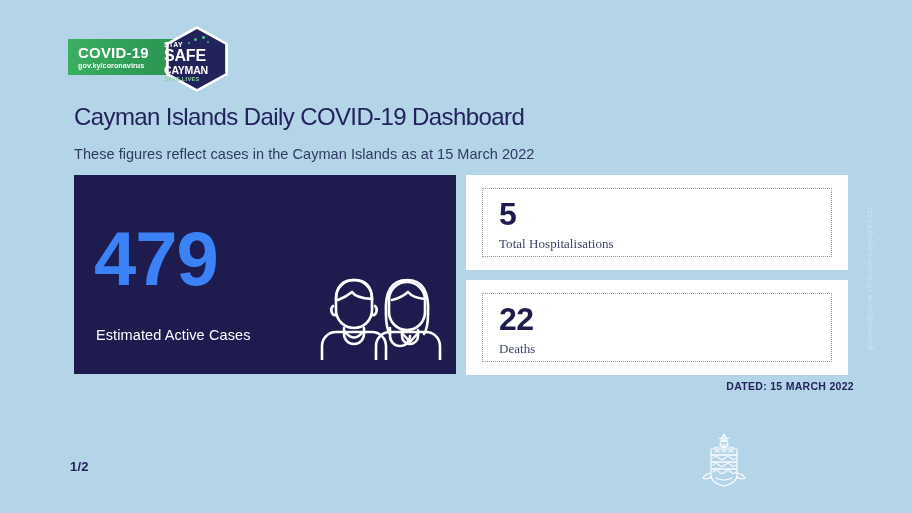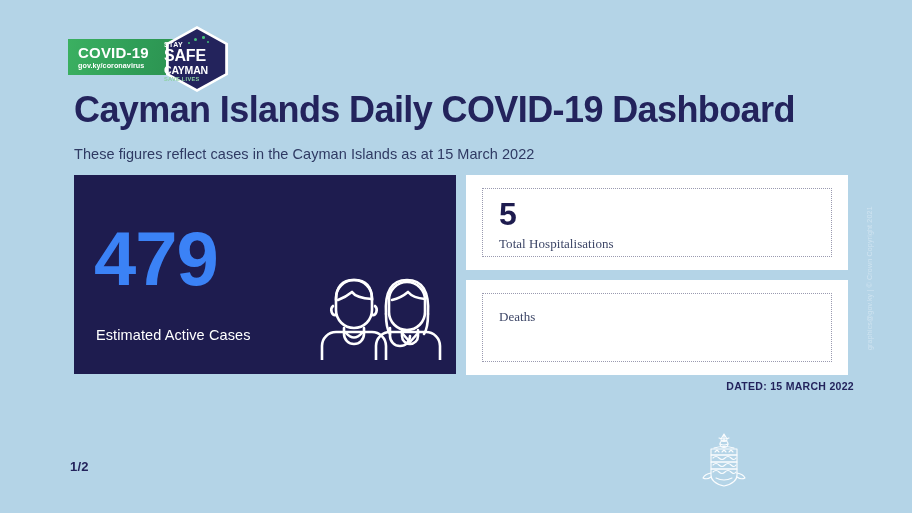--- a/index.html
+++ b/index.html
@@ -91,23 +91,23 @@
   }
   #hex-badge .dot.d1 { width: 3px; height: 3px; left: 30px; top: 12px; }
   #hex-badge .dot.d2 { width: 2.5px; height: 2.5px; left: 38px; top: 10px; }
   #hex-badge .dot.d3 { width: 2px;  height: 2px;  left: 43px; top: 15px; }
   #hex-badge .dot.d4 { width: 2px;  height: 2px;  left: 24px; top: 16px; }
 
   
   #page-title {
     position: absolute;
     left: 74px;
-    top: 91px;
-    font-size: 36px;
-    font-weight: bold;
+    top: 104px;
+    font-size: 24px;
+    font-weight: normal;
     color: #23235c;
     letter-spacing: -0.6px;
     line-height: 1.05;
     white-space: nowrap;
   }
   #page-subtitle {
     position: absolute;
     left: 74px;
     top: 146px;
     font-size: 14.5px;
@@ -310,20 +310,21 @@
 
 <div class="stat-card" id="hospitalisations-card">
   <div class="stat-inner">
     <div class="stat-number">5</div>
     <div class="stat-label">Total Hospitalisations</div>
   </div>
 </div>
 
 <div class="stat-card" id="deaths-card">
   <div class="stat-inner">
+    <div class="stat-number">22</div>
     <div class="stat-label">Deaths</div>
   </div>
 </div>
 
 <div id="dated-line">DATED: 15 MARCH 2022</div>
 
 <div id="page-number">1/2</div>
 
 <div id="gov-logo">
   <svg id="gov-crest" viewBox="0 0 48 56">

